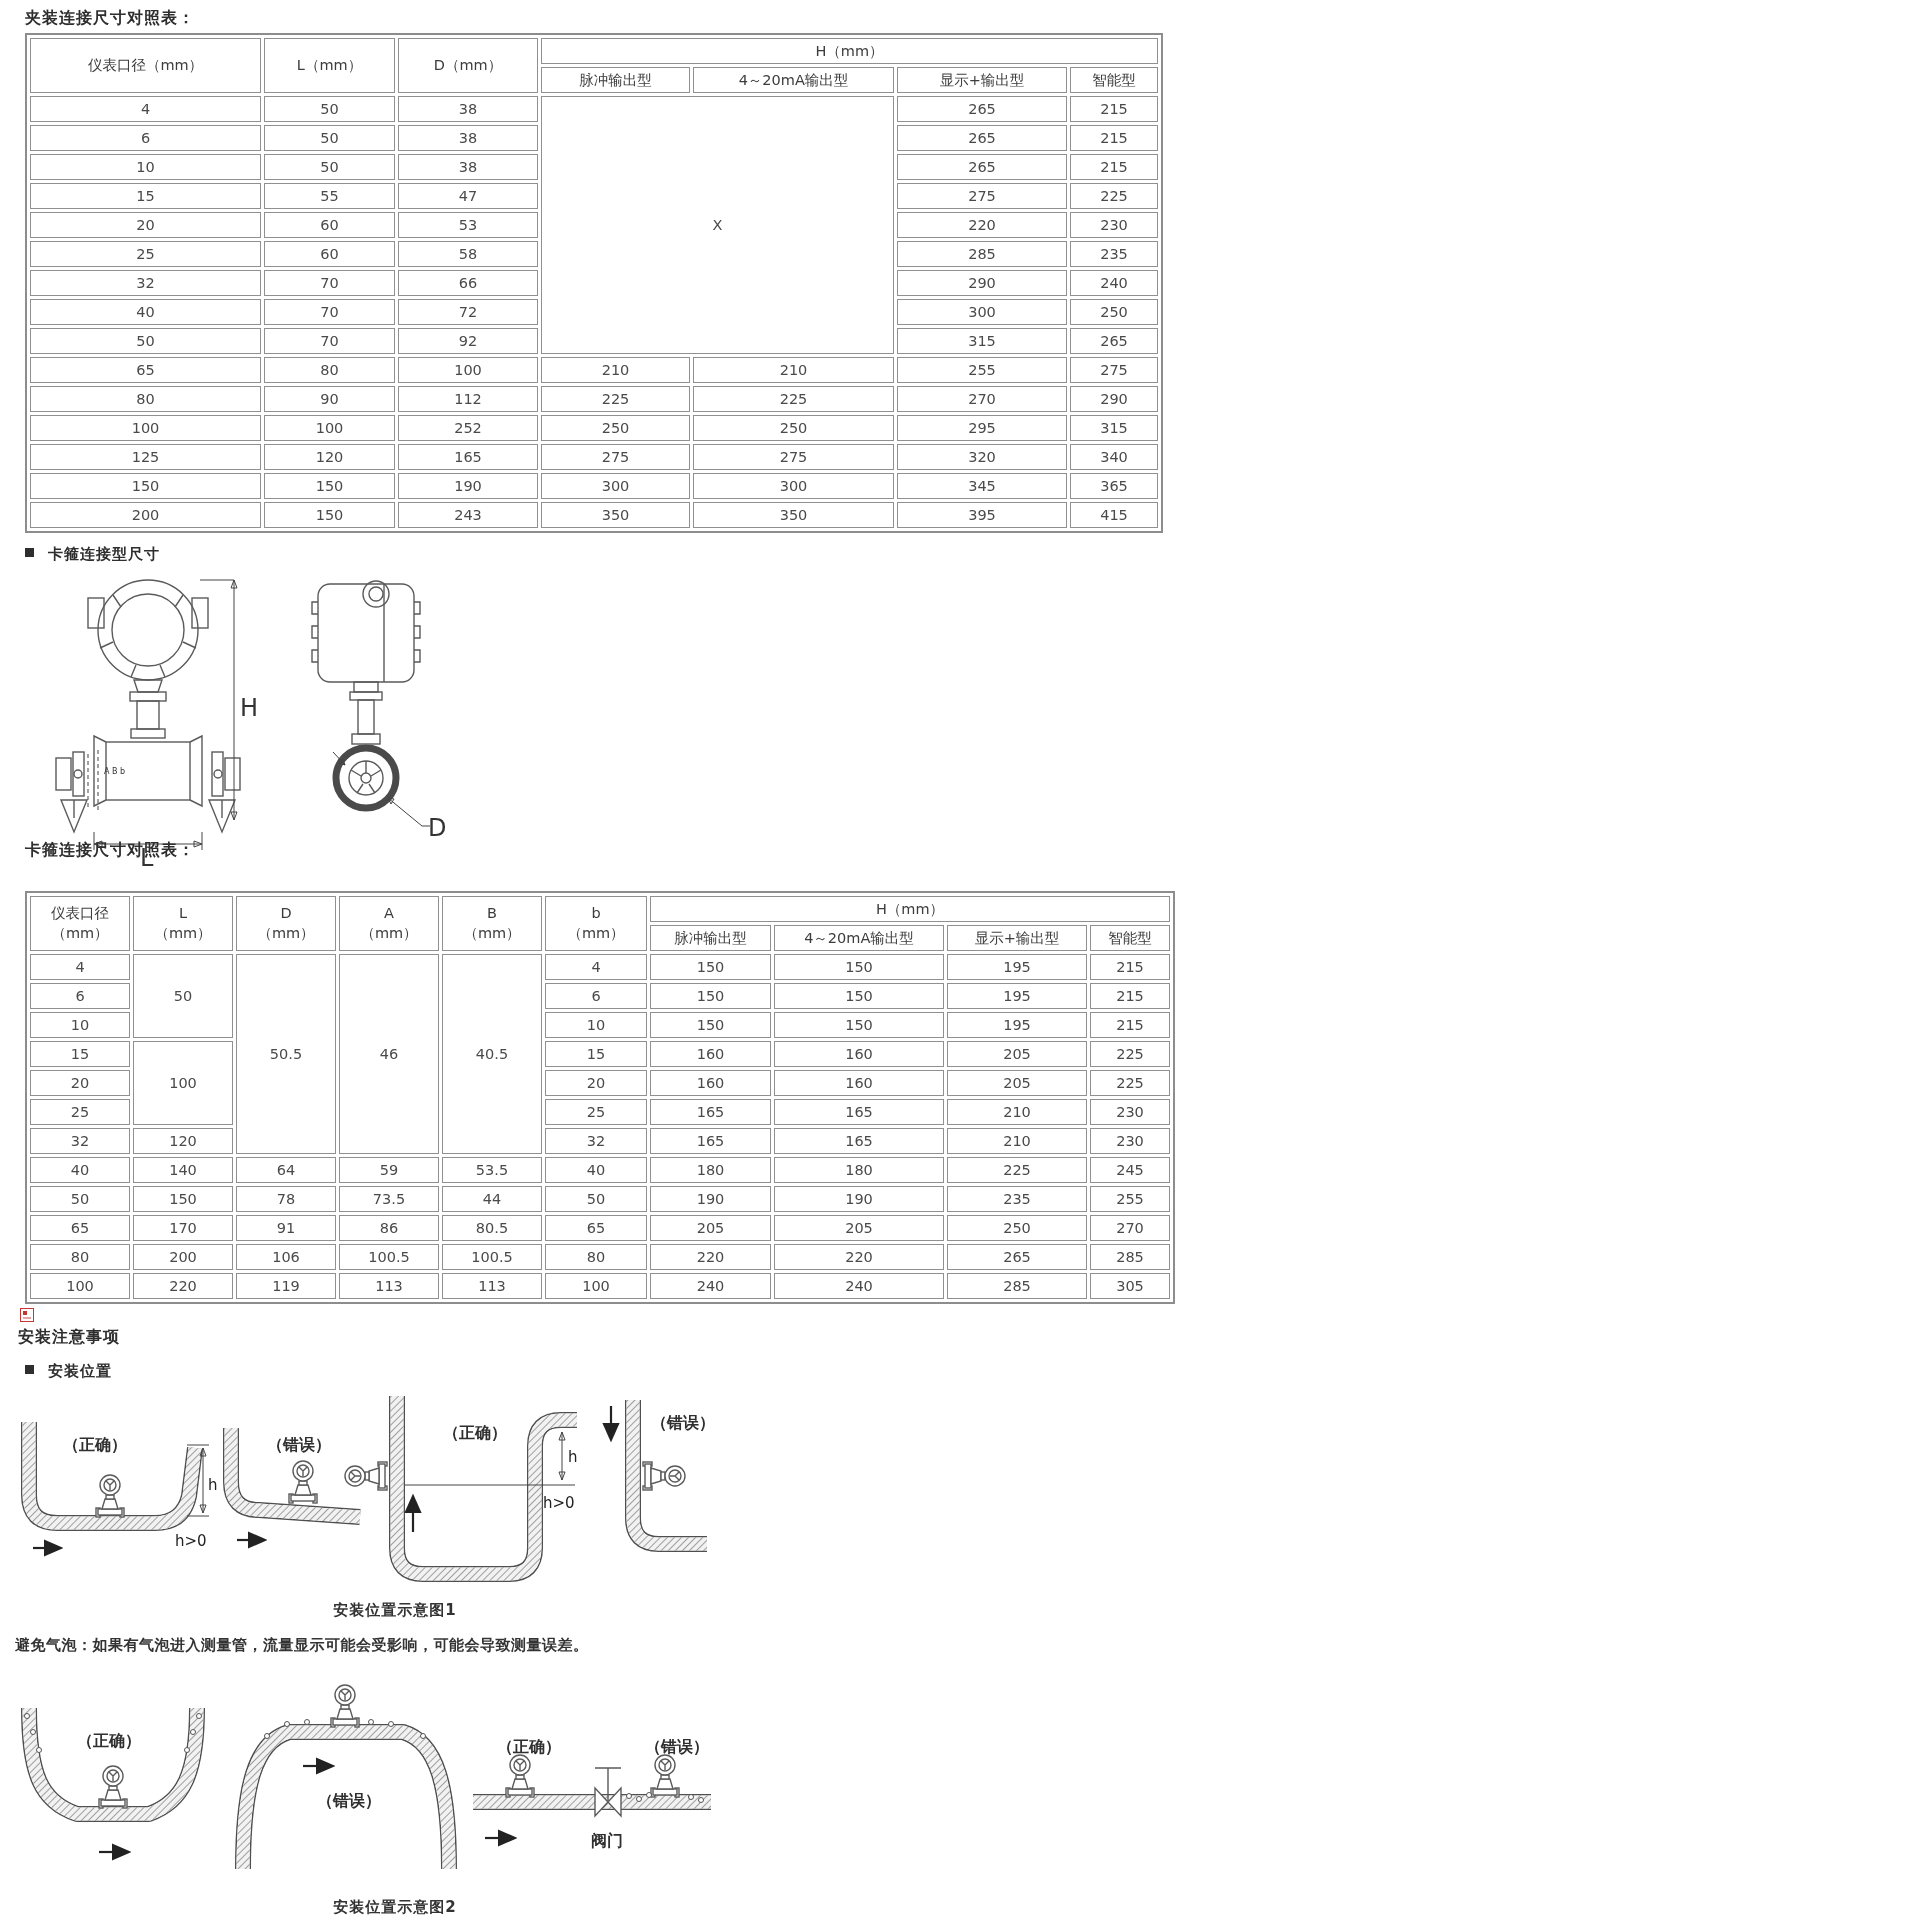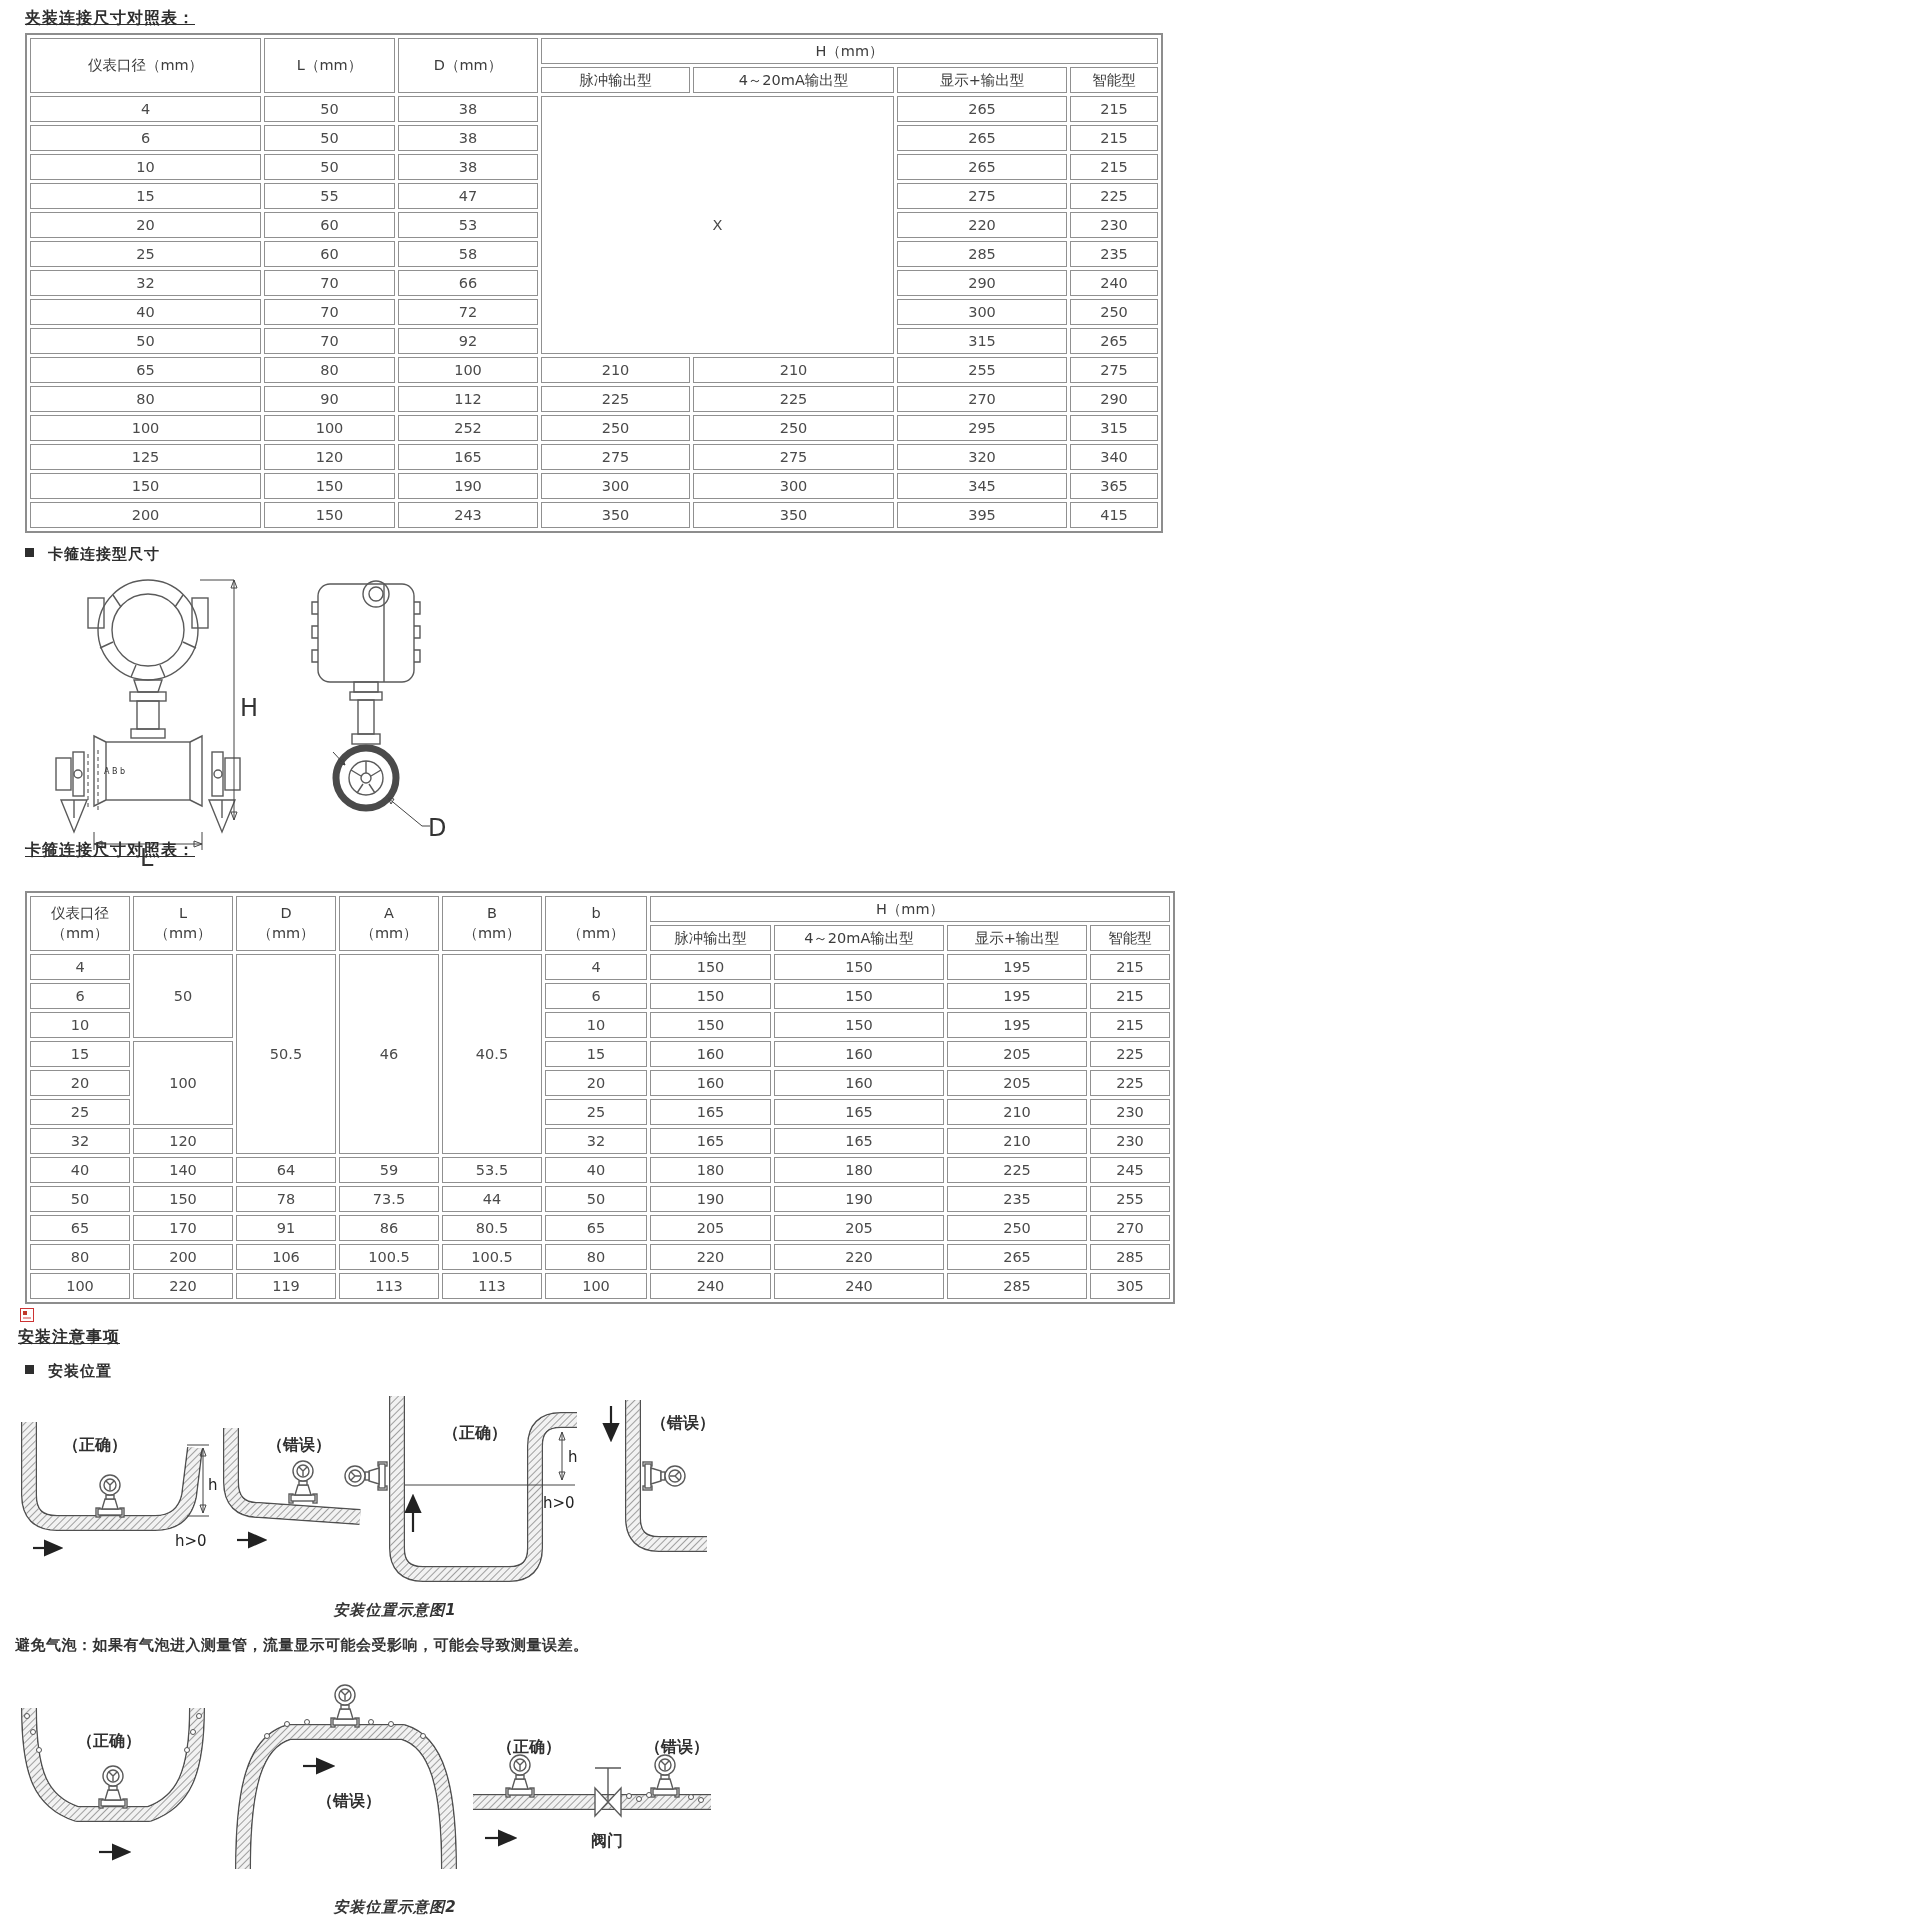--- a/index.html
+++ b/index.html
@@ -1,31 +1,31 @@
 <!DOCTYPE html>
 <html><head>
 <meta charset="utf-8">
 <style>
   html,body{margin:0;padding:0;background:#fff;}
   #page{position:relative;width:1920px;height:1932px;background:#ffffff;
         font-family:"DejaVu Sans","Liberation Sans",sans-serif;color:#3f3f3f;overflow:hidden;}
   .abs{position:absolute;}
-  .sec-title{font-size:16px;font-weight:bold;color:#2e2e2e;letter-spacing:1px;text-decoration:underline;}
+  .sec-title{font-size:16px;font-weight:bold;color:#2e2e2e;letter-spacing:1px;}
   .bullet-title{font-size:15px;font-weight:bold;color:#2e2e2e;letter-spacing:1px;}
   .bullet-sq{display:inline-block;width:9px;height:9px;background:#2e2e2e;margin-right:14px;vertical-align:2px;}
   
   table.dim{border-collapse:separate;border-spacing:3px;background:#fff;
             border:2px solid #8d8d8d;table-layout:fixed;}
   table.dim th,table.dim td{border:1px solid #909090;background:#fff;text-align:center;
             vertical-align:middle;font-size:14.5px;color:#4a4a4a;padding:0;height:24px;
             overflow:hidden;white-space:nowrap;}
   table.dim th{font-weight:normal;color:#3c3c3c;}
   table.dim .two-line{line-height:1.35;}
   .x-cell{font-size:16px;color:#4a4a4a;}
-  .caption{font-size:15px;font-weight:bold;color:#333;text-align:center;letter-spacing:1px;font-style:italic;}
+  .caption{font-size:15px;font-weight:bold;color:#333;text-align:center;letter-spacing:1px;}
   .note-text{font-size:15px;font-weight:bold;color:#333;letter-spacing:0.5px;}
   
   .broken-ico{width:12px;height:12px;border:1px solid #c33;position:relative;background:#fff;}
   .broken-ico:before{content:"";position:absolute;left:2px;top:2px;width:4px;height:4px;background:#c0392b;}
   .broken-ico:after{content:"";position:absolute;left:2px;top:8px;width:8px;height:2px;background:#e8a0a0;}
   
   .ln{stroke:#5a5a5a;fill:none;stroke-width:1.4;}
   .lnf{stroke:#5a5a5a;fill:#ffffff;stroke-width:1.4;}
   .dim-ln{stroke:#444;fill:none;stroke-width:1;}
   .dash{stroke-dasharray:4 3;}

